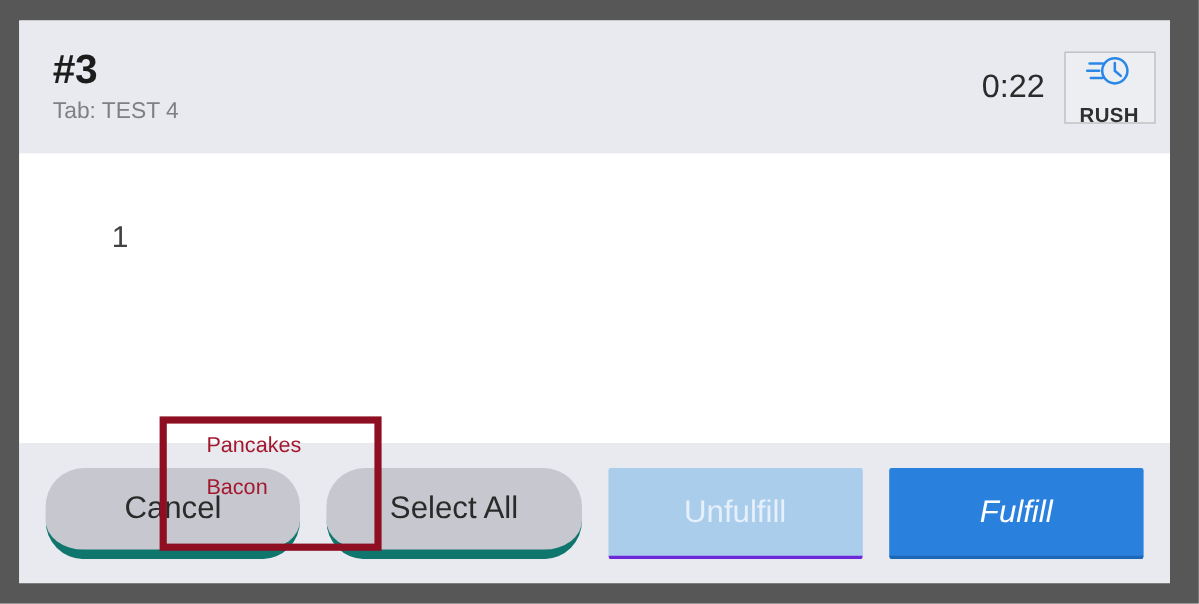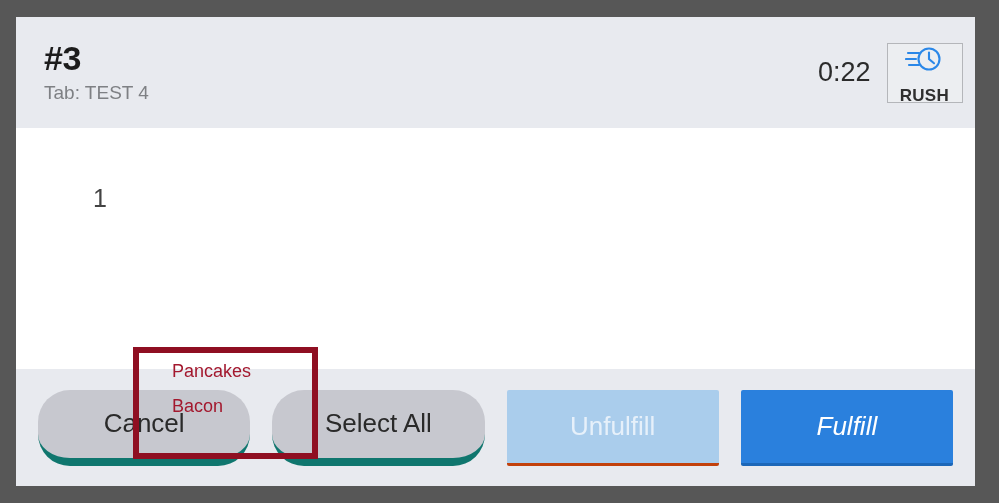--- a/index.html
+++ b/index.html
@@ -178,21 +178,21 @@
   }
   .btn-gray {
     background: #c7c8cf;
     color: #2a2a2a;
     border-bottom: 8px solid #0f766e;
     border-radius: 32px;
   }
   .btn-disabled {
     background: #aacdec;
     color: #e6f0fa;
-    border-bottom: 3px solid #c2410c;
+    border-bottom: 3px solid #6d28d9;
     cursor: default;
   }
   .btn-primary {
     background: #2a80dd;
     color: #ffffff;
     border-bottom: 3px solid #1c67b8;
     font-style: italic;
   }
 </style>
 </head>

